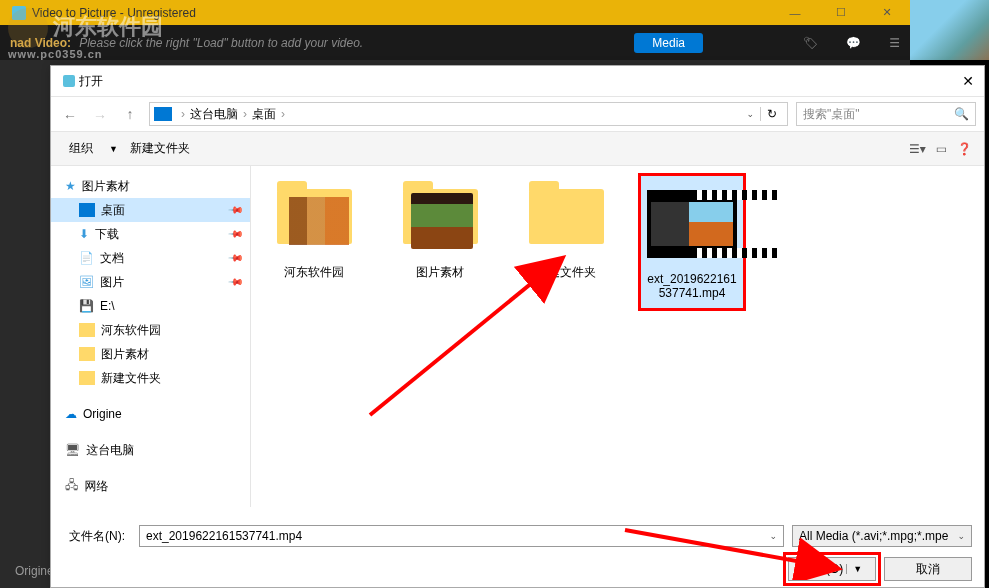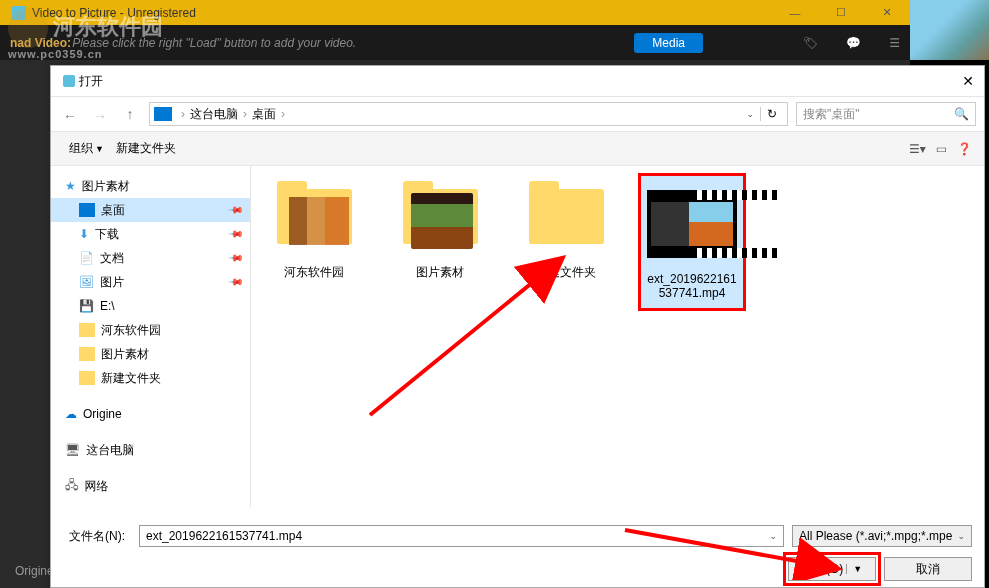--- a/index.html
+++ b/index.html
@@ -27,21 +27,21 @@
     .dialog-close { margin-left: auto; font-size: 14px; cursor: pointer; }
     .dialog-nav { height: 36px; border-top: 1px solid #e5e5e5; border-bottom: 1px solid #e5e5e5; display: flex; align-items: center; padding: 0 8px; gap: 8px; }
     .nav-arrow { width: 22px; height: 22px; display: flex; align-items: center; justify-content: center; color: #777; font-size: 14px; }
     .breadcrumb { flex: 1; height: 24px; border: 1px solid #ccc; display: flex; align-items: center; padding: 0 4px; font-size: 12px; gap: 2px; }
     .breadcrumb .bc-icon { width: 18px; height: 14px; background: #0078d4; margin-right: 4px; }
     .breadcrumb .chevron { color: #999; padding: 0 3px; }
     .search-box { width: 180px; height: 24px; border: 1px solid #ccc; display: flex; align-items: center; padding: 0 6px; font-size: 12px; color: #888; }
     .search-mag { margin-left: auto; color: #888; }
     
     .dialog-toolbar { height: 34px; background: #f5f5f5; border-bottom: 1px solid #e5e5e5; display: flex; align-items: center; padding: 0 12px; font-size: 12px; }
-    .tb-item { padding: 4px 6px; display: flex; align-items: center; gap: 2px; }
+    .tb-item { padding: 4px 6px; display: flex; align-items: center; gap: 16px; }
     .tb-right { margin-left: auto; display: flex; gap: 10px; color: #555; }
     
     .dialog-body { flex: 1; display: flex; }
     .sidebar { width: 200px; border-right: 1px solid #e5e5e5; padding: 8px 0; font-size: 12px; }
     .side-item { height: 24px; display: flex; align-items: center; padding-left: 28px; gap: 6px; position: relative; }
     .side-item.active { background: #cce8ff; }
     .side-item.header { font-weight: normal; padding-left: 14px; }
     .side-icon { width: 16px; height: 14px; display: inline-block; }
     .pin-icon { position: absolute; right: 8px; color: #aaa; font-size: 10px; transform: rotate(45deg); }
     
@@ -92,21 +92,21 @@
         <rect fill="#5bc0de" width="16" height="16" rx="2"></rect>
       </svg>
     <span>Video to Picture - Unregistered</span>
     <div class="app-controls">
       <div class="app-ctrl">—</div>
       <div class="app-ctrl">☐</div>
       <div class="app-ctrl">✕</div>
     </div>
   </div>
   <div class="app-toolbar">
-    <span style="color:#d4a84b;font-weight:bold;margin-right:1px;">nad Video:</span>
+    <span style="color:#d4a84b;font-weight:bold;margin-right:8px;">nad Video:</span>
     <span style="font-style:italic;">Please click the right "Load" button to add your video.</span>
     <div class="load-btn">Media</div>
     <div class="tool-icons">
       <span>🏷</span>
       <span>💬</span>
       <span>☰</span>
     </div>
   </div>
   <div class="origine-text">Origine</div>
 </div>
@@ -255,21 +255,21 @@
   </div>
 
   <div class="dialog-footer">
     <div class="footer-row">
       <span class="footer-label">文件名(N):</span>
       <div class="footer-input">
         <span>ext_2019622161537741.mp4</span>
         <span class="dropdown-arrow">⌄</span>
       </div>
       <div class="footer-select">
-        <span>All Please (*.avi;*.mpg;*.mpe</span>
+        <span>All Media (*.avi;*.mpg;*.mpe</span>
         <span class="dropdown-arrow">⌄</span>
       </div>
     </div>
     <div class="footer-btns">
       <div class="dlg-btn primary">
         <span>打开(O)</span>
         <span style="border-left:1px solid #999;padding-left:6px;font-size:9px;">▼</span>
       </div>
       <div class="dlg-btn">取消</div>
     </div>

